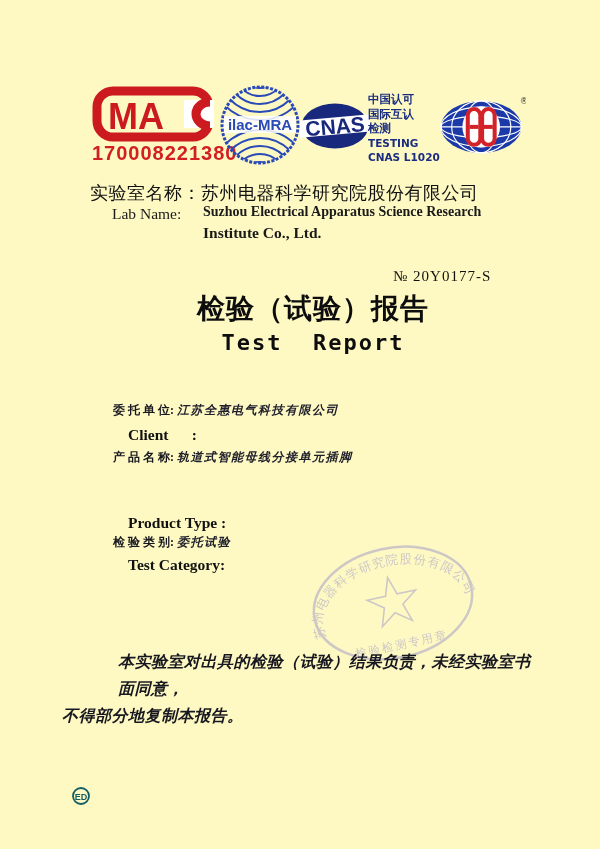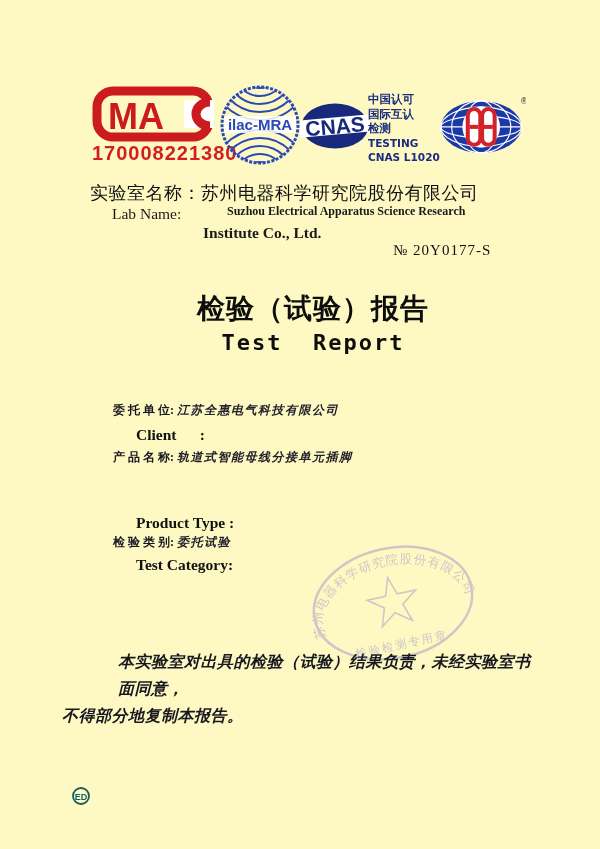--- a/index.html
+++ b/index.html
@@ -25,26 +25,26 @@
   }
   .accred .en { font-size:10.5px; }
 
   
   .lab-cn {
     position:absolute; top:181px; left:90px; width:480px;
     font-family:"DejaVu Sans", sans-serif; font-weight:normal;
     font-size:18px; letter-spacing:0.5px; color:#111;
   }
   .lab-en-label { position:absolute; top:205px; left:112px; font-size:15.5px; }
-  .lab-en-1 { position:absolute; top:204px; left:203px; font-size:12px; font-weight:bold;margin-left:24px; }
+  .lab-en-1 { position:absolute; top:204px; left:203px; font-size:14px; font-weight:bold; }
   .lab-en-2 { position:absolute; top:224px; left:203px; font-size:15.5px; font-weight:bold; }
 
   
   .report-no {
-    position:absolute; top:242px; left:393px;
+    position:absolute; top:268px; left:393px;
     font-size:15px; letter-spacing:1px; color:#111;
   }
 
   
   .title-cn {
     position:absolute; top:290px; left:13px; width:600px; text-align:center;
     font-family:"DejaVu Sans", sans-serif; font-weight:bold;
     font-size:28px; letter-spacing:1px; color:#0d0d0d;
   }
   .title-en {
@@ -57,21 +57,21 @@
   .field-cn {
     position:absolute; left:113px;
     font-family:"Liberation Serif", serif; font-weight:bold;
     font-size:12px; color:#17171f; white-space:pre;
   }
   .field-val {
     font-style:italic; font-weight:bold; letter-spacing:1.5px; color:#20202c;
   }
   .field-en {
     position:absolute; left:128px;
-    font-size:15.5px; font-weight:bold; color:#111; white-space:pre;margin-left:8px;
+    font-size:15.5px; font-weight:bold; color:#111; white-space:pre;
   }
 
   
   .stamp { position:absolute; top:533px; left:288px; filter:blur(0.6px); }
 
   
   .disc-cn {
     position:absolute; top:648px; left:62px; width:478px;
     font-family:"Liberation Serif", serif; font-style:italic; font-weight:bold;
     font-size:16px; line-height:27px; color:#17171f; letter-spacing:0.5px;

